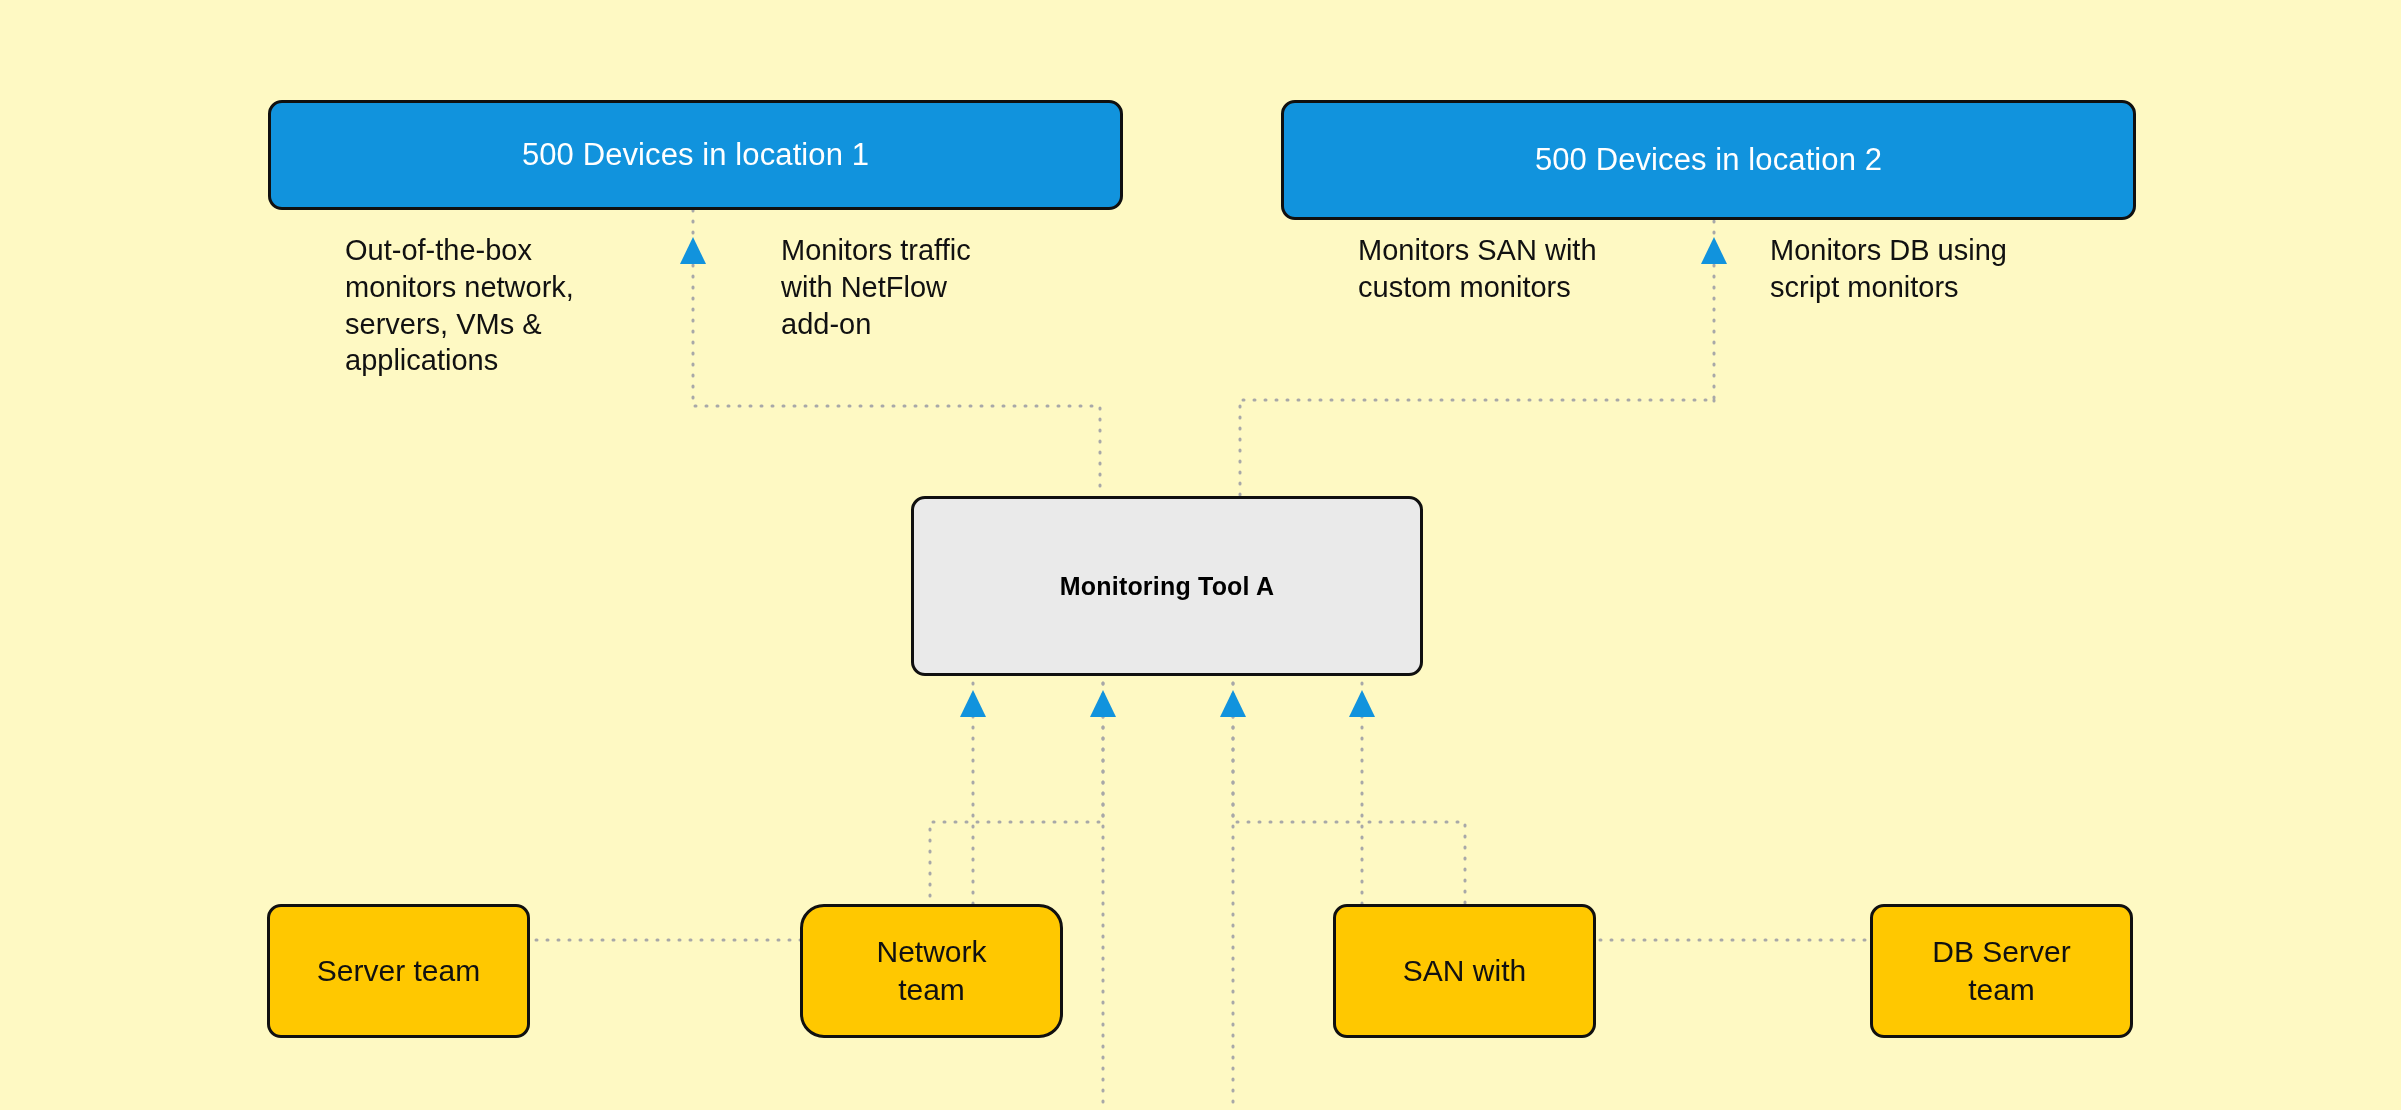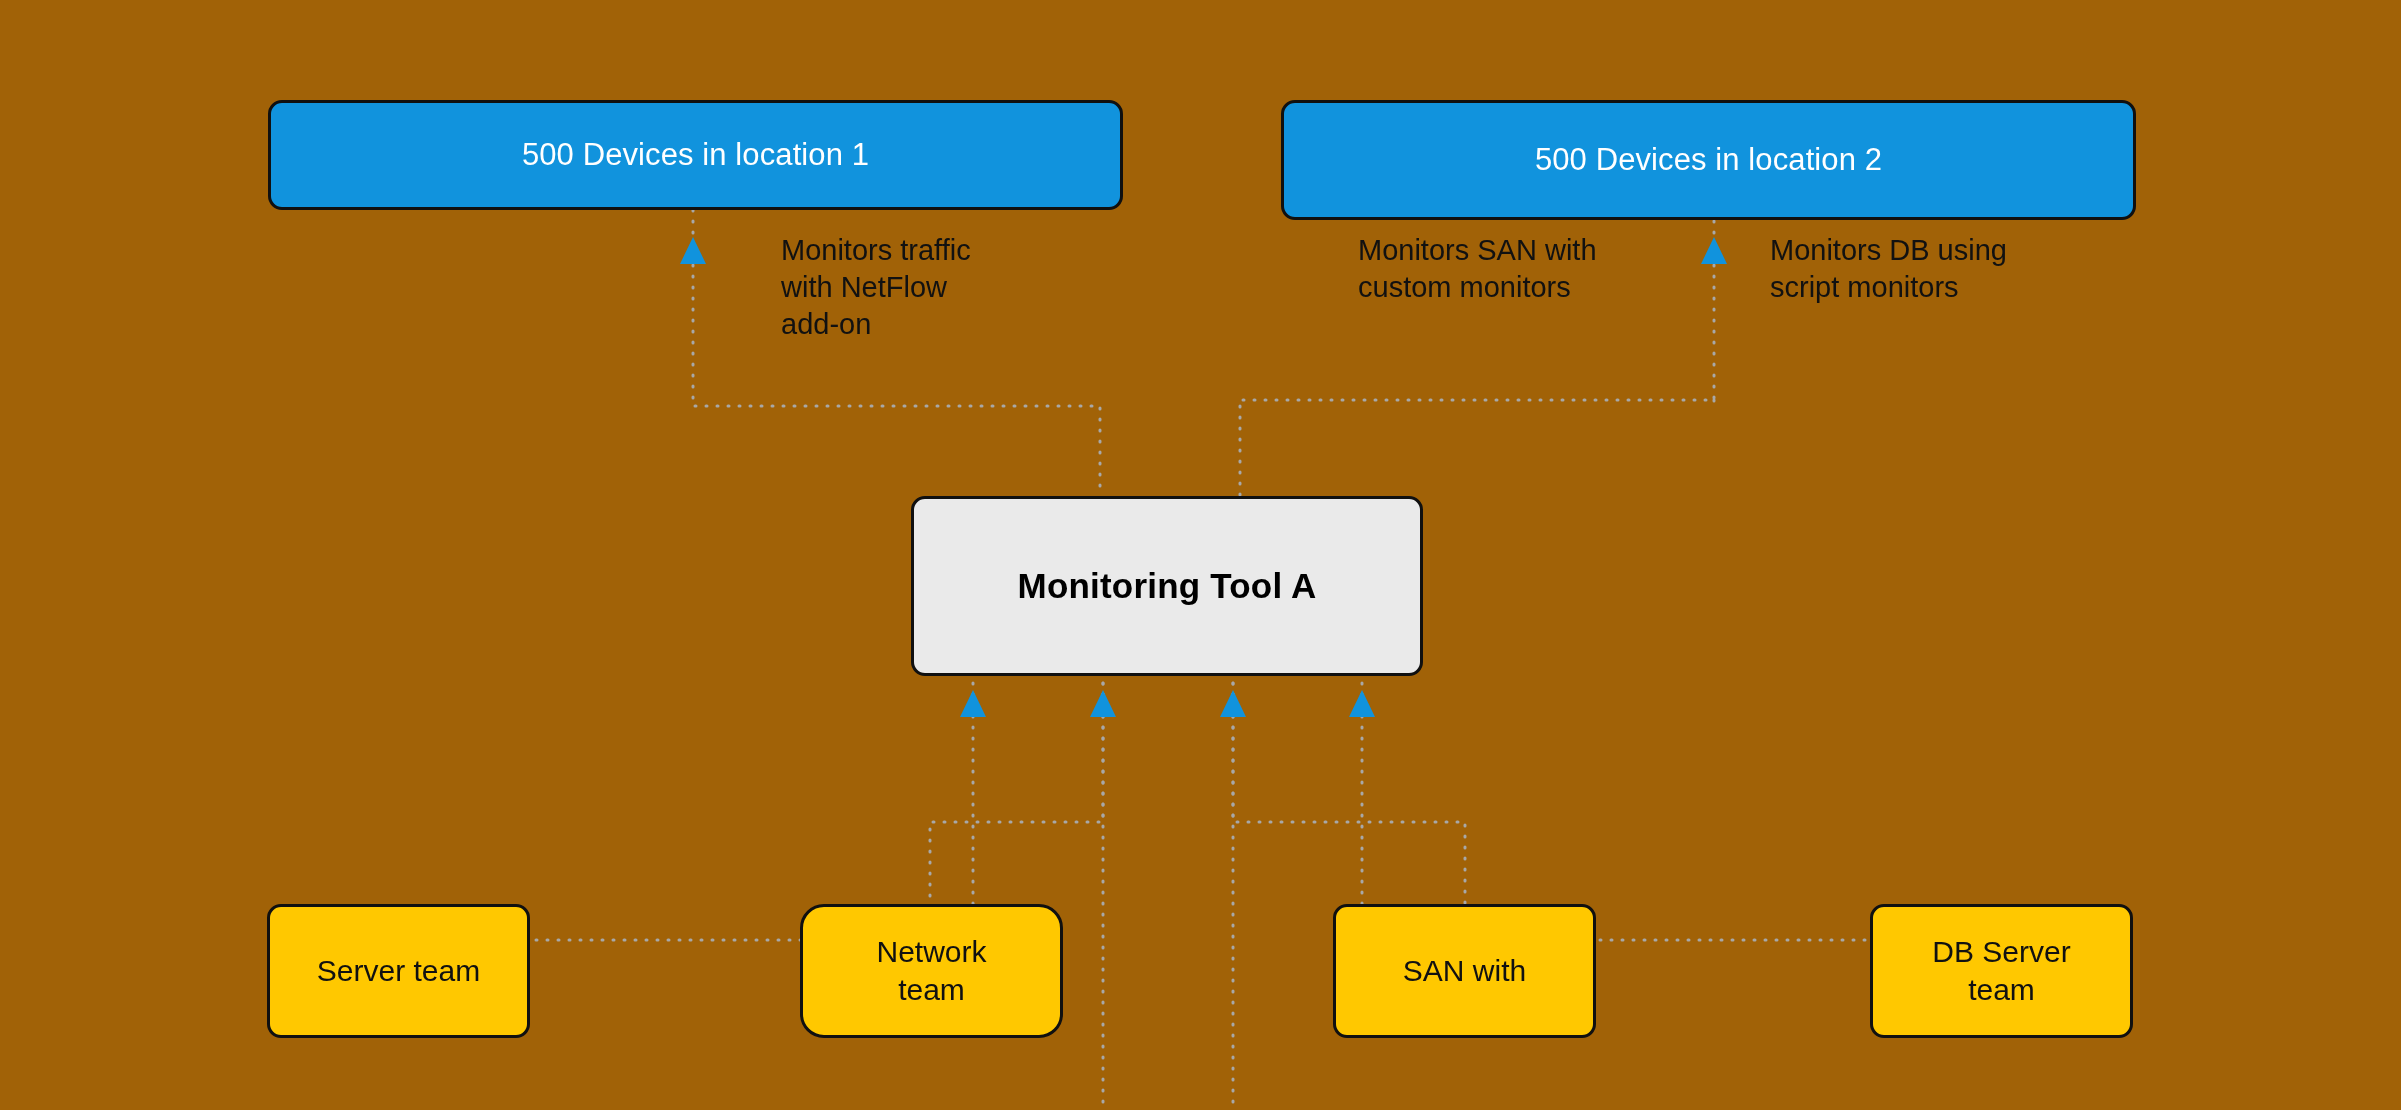--- a/index.html
+++ b/index.html
@@ -9,21 +9,21 @@
     background: #ffffff;
   }
   body {
     font-family: "Liberation Sans", sans-serif;
     -webkit-font-smoothing: antialiased;
   }
   #canvas {
     position: relative;
     width: 2401px;
     height: 1110px;
-    background: #a16207;
+    background: #fef9c3;
     overflow: hidden;
   }
   svg.wires {
     position: absolute;
     left: 0;
     top: 0;
     width: 2401px;
     height: 1110px;
     pointer-events: none;
   }
@@ -41,21 +41,21 @@
     border: 3px solid #101010;
     color: #ffffff;
     font-size: 31px;
     font-weight: 400;
     letter-spacing: 0.1px;
   }
   .node-hub {
     background: #EAEAEA;
     border: 3px solid #101010;
     color: #000000;
-    font-size: 35px;
+    font-size: 25px;
     font-weight: 700;
     letter-spacing: 0.2px;
   }
   .node-team {
     background: #FFC800;
     border: 3px solid #101010;
     color: #111111;
     font-size: 30px;
     font-weight: 400;
     line-height: 1.26;
@@ -116,20 +116,24 @@
   </svg>
 
   <div class="node node-source" style="left:268px; top:100px; width:855px; height:110px;">
     <span>500 Devices in location 1</span>
   </div>
 
   <div class="node node-source" style="left:1281px; top:100px; width:855px; height:120px;">
     <span>500 Devices in location 2</span>
   </div>
 
+  <div class="annotation" style="left:345px; top:232px; width:310px;">Out-of-the-box
+monitors network,
+servers, VMs &amp;
+applications</div>
 
   <div class="annotation" style="left:781px; top:232px; width:300px;">Monitors traffic
 with NetFlow
 add-on</div>
 
   <div class="annotation" style="left:1358px; top:232px; width:300px;">Monitors SAN with
 custom monitors</div>
 
   <div class="annotation" style="left:1770px; top:232px; width:310px;">Monitors DB using
 script monitors</div>

